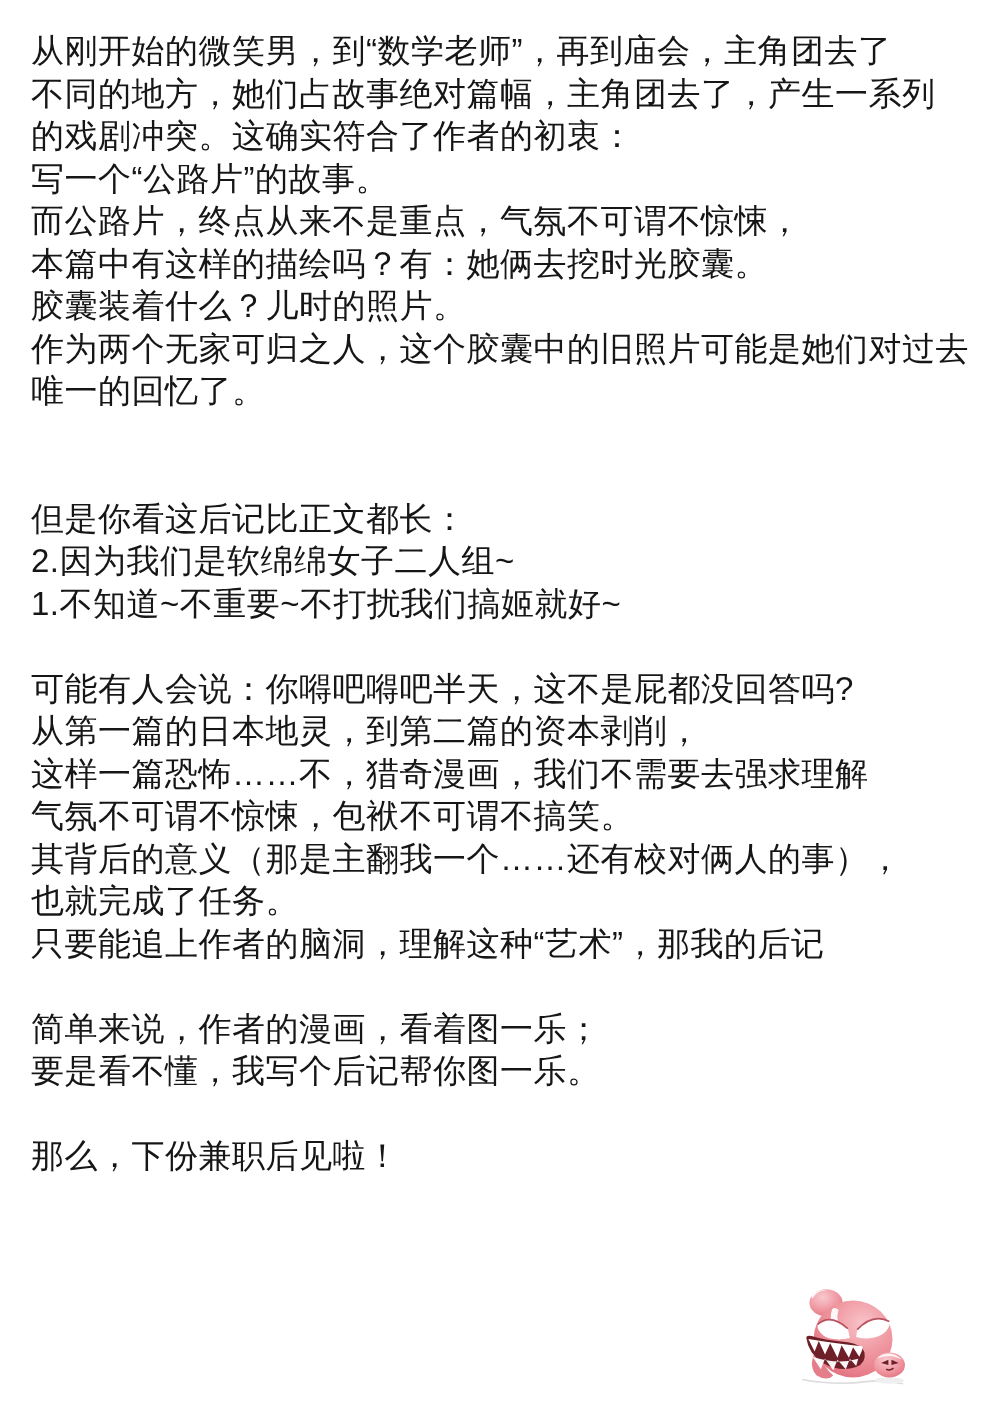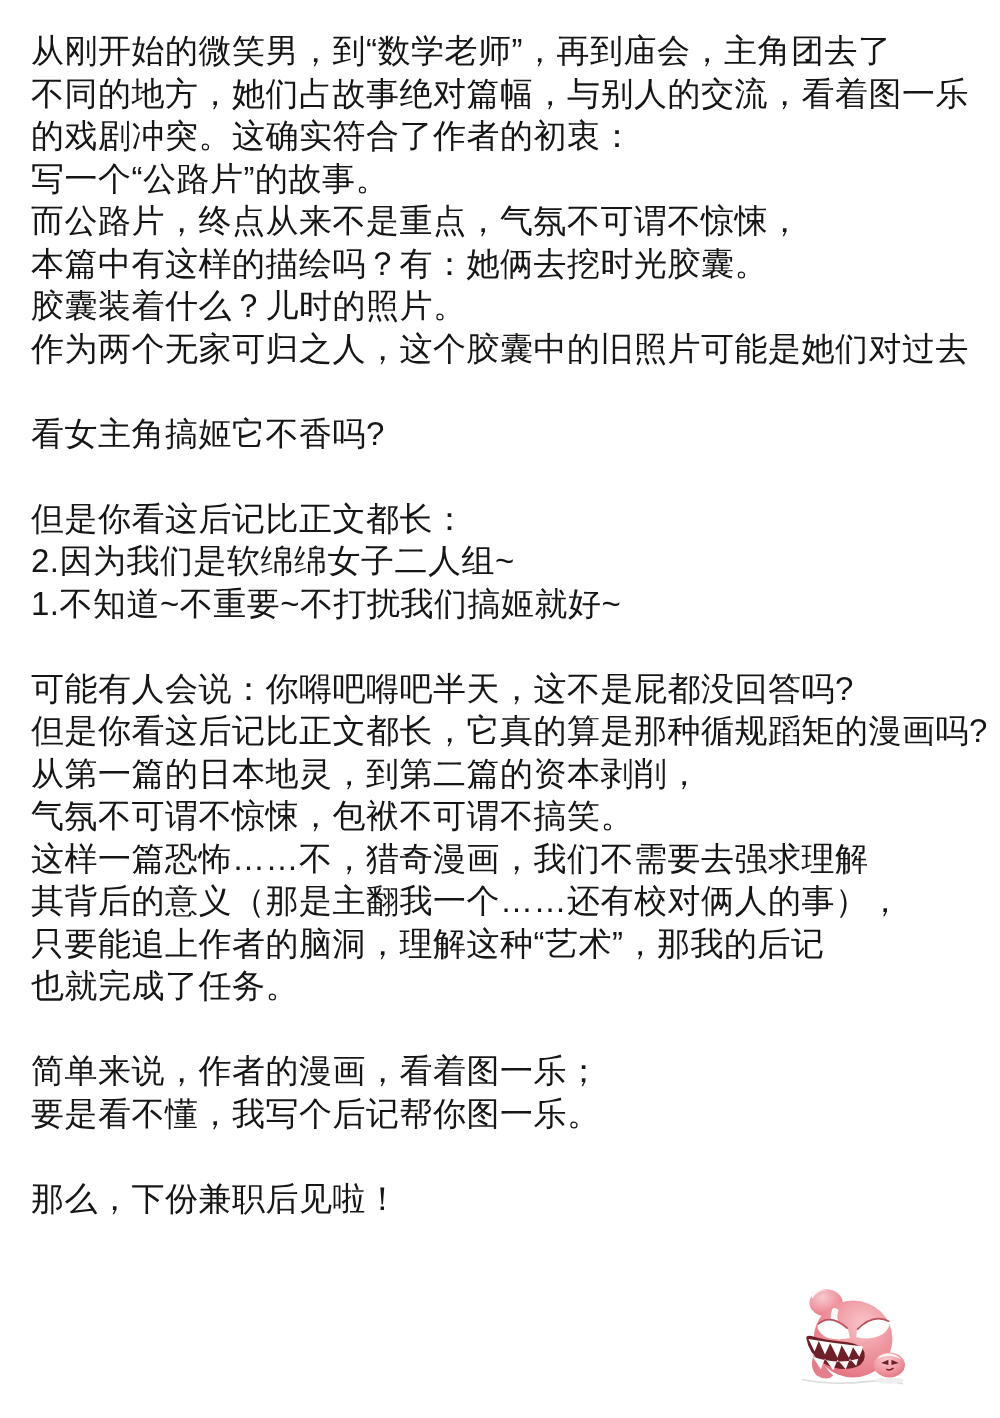--- a/index.html
+++ b/index.html
@@ -40,42 +40,41 @@
   }
   .mascot svg { display: block; width: 100%; height: 100%; }
 </style>
 </head>
 <body>
 
 <div class="page">
 
   <div class="text-block">
     <div class="line">从刚开始的微笑男，到“数学老师”，再到庙会，主角团去了</div>
-    <div class="line">不同的地方，她们占故事绝对篇幅，与别人的交流，看着图一乐</div>
+    <div class="line">不同的地方，她们占故事绝对篇幅，主角团去了，产生一系列</div>
     <div class="line">的戏剧冲突。这确实符合了作者的初衷：</div>
     <div class="line">写一个“公路片”的故事。</div>
     <div class="line">而公路片，终点从来不是重点，气氛不可谓不惊悚，</div>
     <div class="line">本篇中有这样的描绘吗？有：她俩去挖时光胶囊。</div>
     <div class="line">胶囊装着什么？儿时的照片。</div>
     <div class="line">作为两个无家可归之人，这个胶囊中的旧照片可能是她们对过去</div>
+    <div class="line">唯一的回忆了。</div>
     <div class="line"></div>
-    <div class="line">看女主角搞姬它不香吗?</div>
     <div class="line"></div>
     <div class="line">但是你看这后记比正文都长：</div>
     <div class="line">2.因为我们是软绵绵女子二人组~</div>
     <div class="line">1.不知道~不重要~不打扰我们搞姬就好~</div>
     <div class="line"></div>
     <div class="line">可能有人会说：你嘚吧嘚吧半天，这不是屁都没回答吗?</div>
-    <div class="line">但是你看这后记比正文都长，它真的算是那种循规蹈矩的漫画吗?</div>
     <div class="line">从第一篇的日本地灵，到第二篇的资本剥削，</div>
+    <div class="line">这样一篇恐怖……不，猎奇漫画，我们不需要去强求理解</div>
     <div class="line">气氛不可谓不惊悚，包袱不可谓不搞笑。</div>
-    <div class="line">这样一篇恐怖……不，猎奇漫画，我们不需要去强求理解</div>
     <div class="line">其背后的意义（那是主翻我一个……还有校对俩人的事），</div>
+    <div class="line">也就完成了任务。</div>
     <div class="line">只要能追上作者的脑洞，理解这种“艺术”，那我的后记</div>
-    <div class="line">也就完成了任务。</div>
     <div class="line"></div>
     <div class="line">简单来说，作者的漫画，看着图一乐；</div>
     <div class="line">要是看不懂，我写个后记帮你图一乐。</div>
     <div class="line"></div>
     <div class="line">那么，下份兼职后见啦！</div>
   </div>
 
   <div class="mascot">
     <svg viewBox="0 0 104 100" xmlns="http://www.w3.org/2000/svg">
       <defs>

